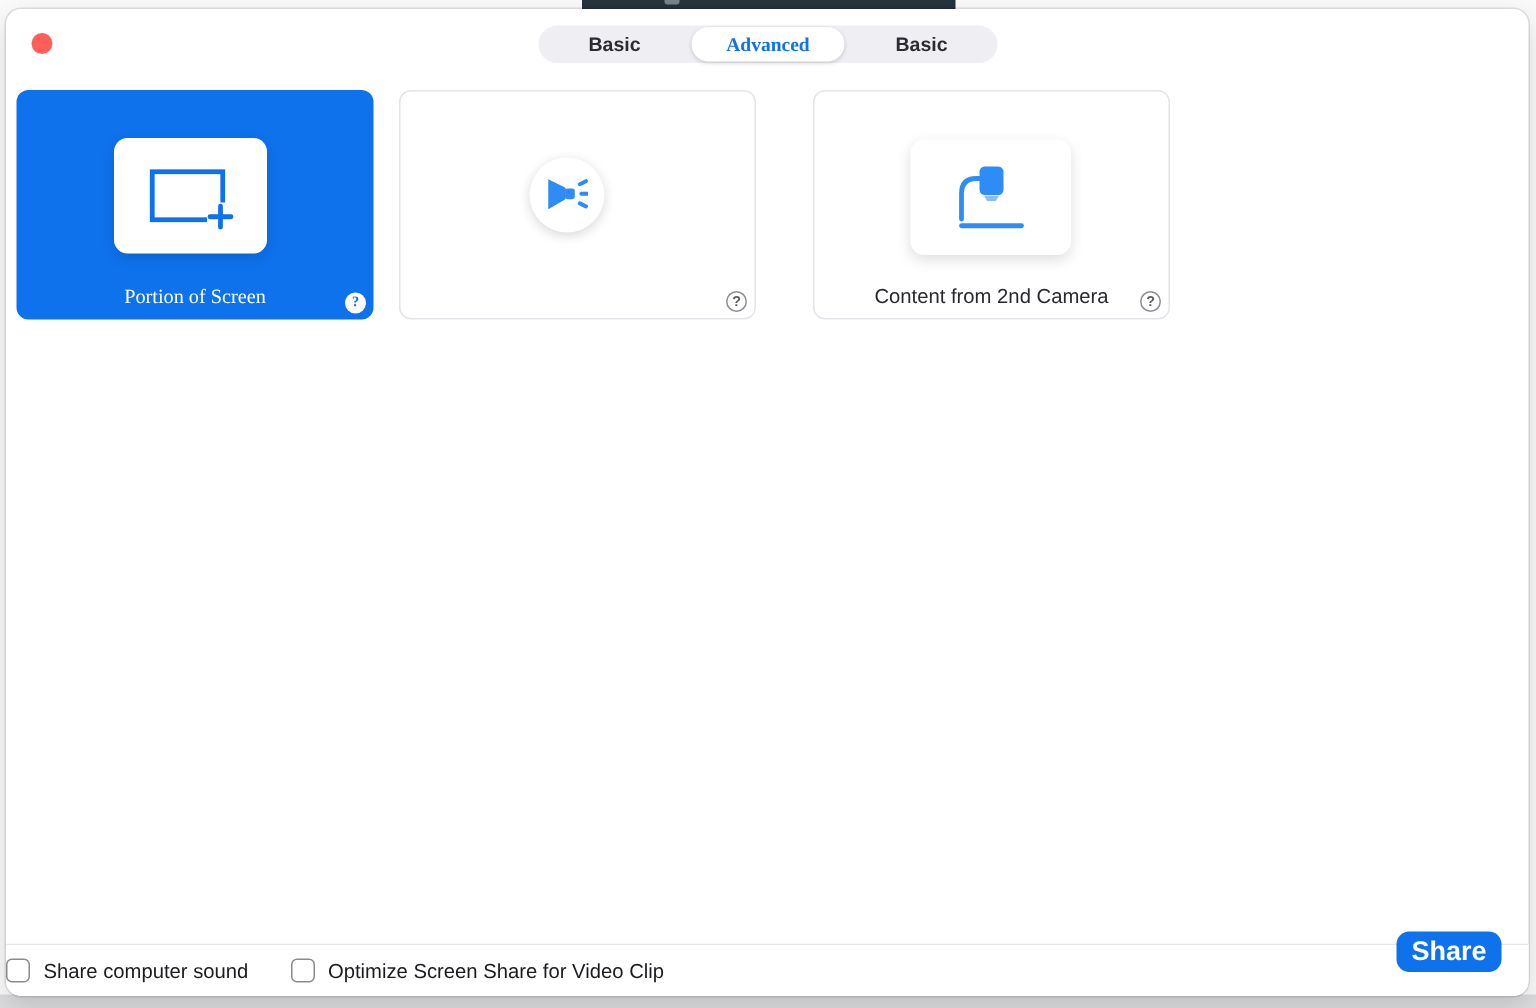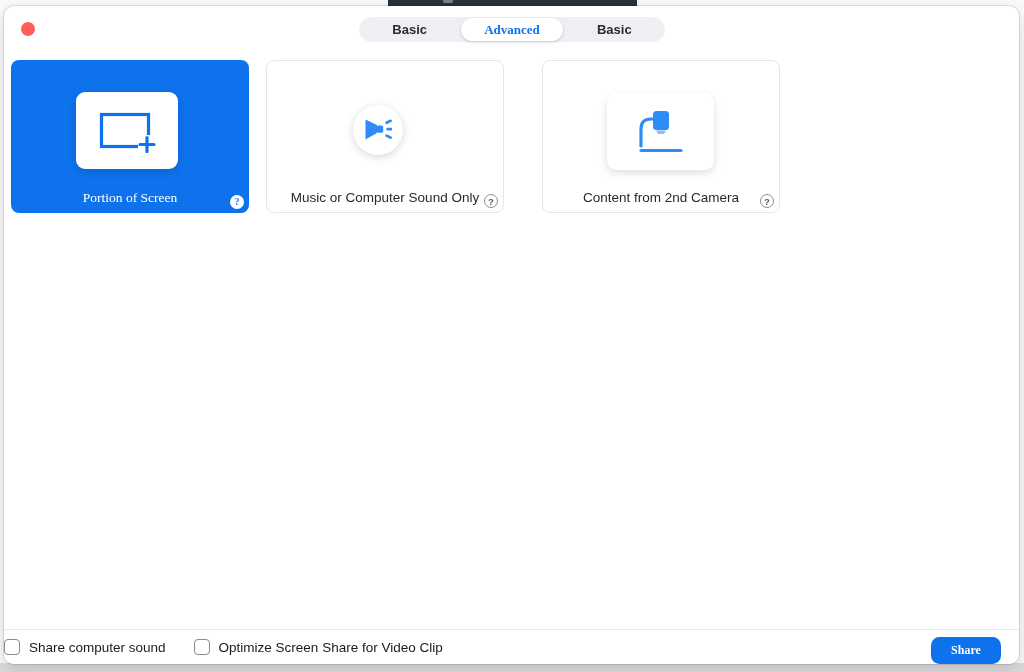--- a/index.html
+++ b/index.html
@@ -99,23 +99,23 @@
   }
   .checkbox-group { display: flex; align-items: center; cursor: pointer; }
   .checkbox-group + .checkbox-group { margin-left: 28px; }
   .checkbox-box {
     width: 16px; height: 16px; border: 1.5px solid #8A8A8F; border-radius: 4px;
     background: #FFFFFF; box-sizing: border-box;
   }
   .checkbox-label { margin-left: 9px; font-size: 13.5px; color: #1B1B20; }
 
   .share-button {
-    position: absolute; right: 18px; bottom: 0; width: 70px; height: 27px;
+    position: absolute; right: 18px; bottom: 16px; width: 70px; height: 27px;
     background: #0E72ED; color: #FFFFFF; border: none; border-radius: 8.5px;
-    font-size: 12px; font-weight: 700; font-family: Liberation Serif, serif;
+    font-size: 18px; font-weight: 700; font-family: Liberation Sans, sans-serif;
     display: flex; align-items: center; justify-content: center; cursor: pointer;
   }
 </style>
 </head>
 <body>
 
 <div class="stage">
 
   <div class="backdrop-bottom"></div>
 
@@ -148,21 +148,20 @@
     <div class="card" style="left:262px;">
       <div class="icon-circle" style="left:86px; top:44px;">
         <svg width="28" height="24" viewBox="0 0 28 24">
           <path d="M1.5 1.5 L1.5 21.5 L12.4 15.2 Q13.2 14.7 13.2 13.8 L13.2 8.2 Q13.2 7.3 12.4 6.8 Z" fill="#2E8CF6"></path>
           <rect x="12.8" y="7.6" width="6.4" height="7.2" rx="1.6" fill="#2E8CF6"></rect>
           <path d="M22.6 4.8 L26.6 2.8" stroke="#2E8CF6" stroke-width="2.7" stroke-linecap="round"></path>
           <path d="M23.6 11.2 L27.6 11.2" stroke="#2E8CF6" stroke-width="2.7" stroke-linecap="round"></path>
           <path d="M22.6 17.6 L26.6 19.6" stroke="#2E8CF6" stroke-width="2.7" stroke-linecap="round"></path>
         </svg>
       </div>
-      <div class="card-label">Music or Computer Sound Only</div>
       <div class="help-badge on-white">?</div>
     </div>
 
     <div class="card" style="left:538px;">
       <div class="icon-tile" style="left:64px; top:32px; width:107px; height:77px;">
         <svg width="48" height="46" viewBox="0 0 48 46">
           <path d="M4 37 V20 Q4 10 14 10 H17" fill="none" stroke="#2E8CF6" stroke-width="3.2" stroke-linecap="round"></path>
           <rect x="16" y="2" width="16" height="19" rx="3.5" fill="#2E8CF6"></rect>
           <polygon points="19,21.5 29,21.5 27,25 21,25" fill="#8DBDF9"></polygon>
           <path d="M4 41.5 H44" stroke="#2E8CF6" stroke-width="3.2" stroke-linecap="round"></path>

